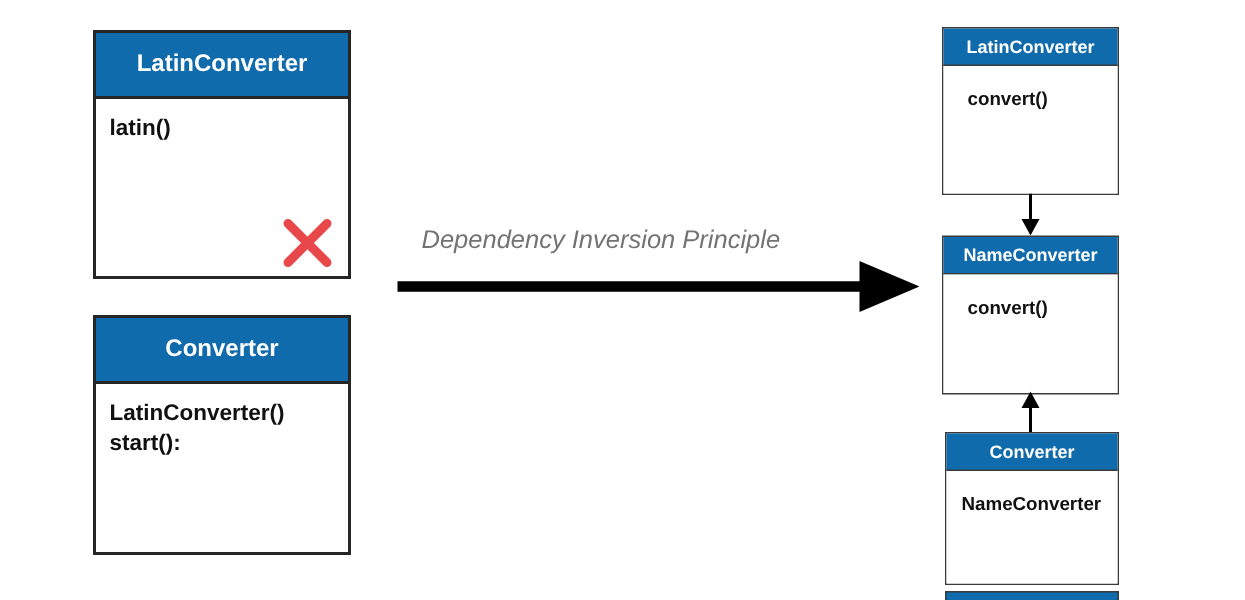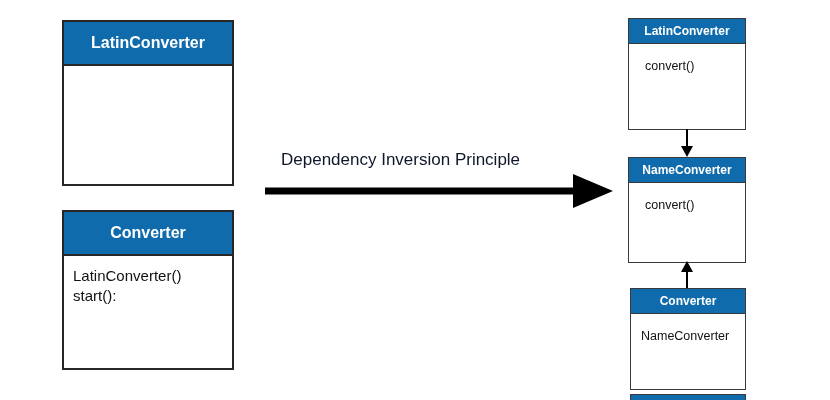--- a/index.html
+++ b/index.html
@@ -40,20 +40,21 @@
   .uml.small .uml-header {
     height: 25px;
     font-size: 12px;
     border-bottom: 1px solid #3a3a3a;
   }
   .uml-body {
     position: relative;
     flex: 1 1 auto;
     background: #ffffff;
     color: #111111;
+    font-weight: bold;
   }
   .uml.big .uml-body {
     font-size: 15px;
     padding: 10px 9px;
     line-height: 1.35;
   }
   .uml.small .uml-body {
     font-size: 12.5px;
     padding: 14px 10px 0 16px;
     line-height: 1.35;
@@ -62,22 +63,23 @@
     position: absolute;
     right: 8px;
     bottom: 3px;
   }
   
   .transition-label {
     position: absolute;
     left: 281px;
     top: 150px;
     font-size: 17px;
-    color: #0f172a;
+    color: #737373;
     white-space: nowrap;
+    font-style: italic;
   }
   .big-arrow {
     position: absolute;
     left: 263px;
     top: 171px;
   }
   
   .v-arrow { position: absolute; }
   
   .partial-header {
@@ -91,20 +93,27 @@
     border-bottom: none;
   }
 </style>
 </head>
 <body>
 
 <div class="canvas">
 
   <div class="uml big" style="left:62px; top:20px; width:172px; height:166px;">
     <div class="uml-header">LatinConverter</div>
+    <div class="uml-body">
+      <div>latin()</div>
+      <svg class="red-x" width="38" height="38" viewBox="0 0 38 38">
+        <line x1="6" y1="6" x2="32" y2="32" stroke="#e8484a" stroke-width="6" stroke-linecap="round"></line>
+        <line x1="32" y1="6" x2="6" y2="32" stroke="#e8484a" stroke-width="6" stroke-linecap="round"></line>
+      </svg>
+    </div>
   </div>
 
   <div class="uml big" style="left:62px; top:210px; width:172px; height:160px;">
     <div class="uml-header">Converter</div>
     <div class="uml-body">
       <div>LatinConverter()</div>
       <div>start():</div>
     </div>
   </div>
 

